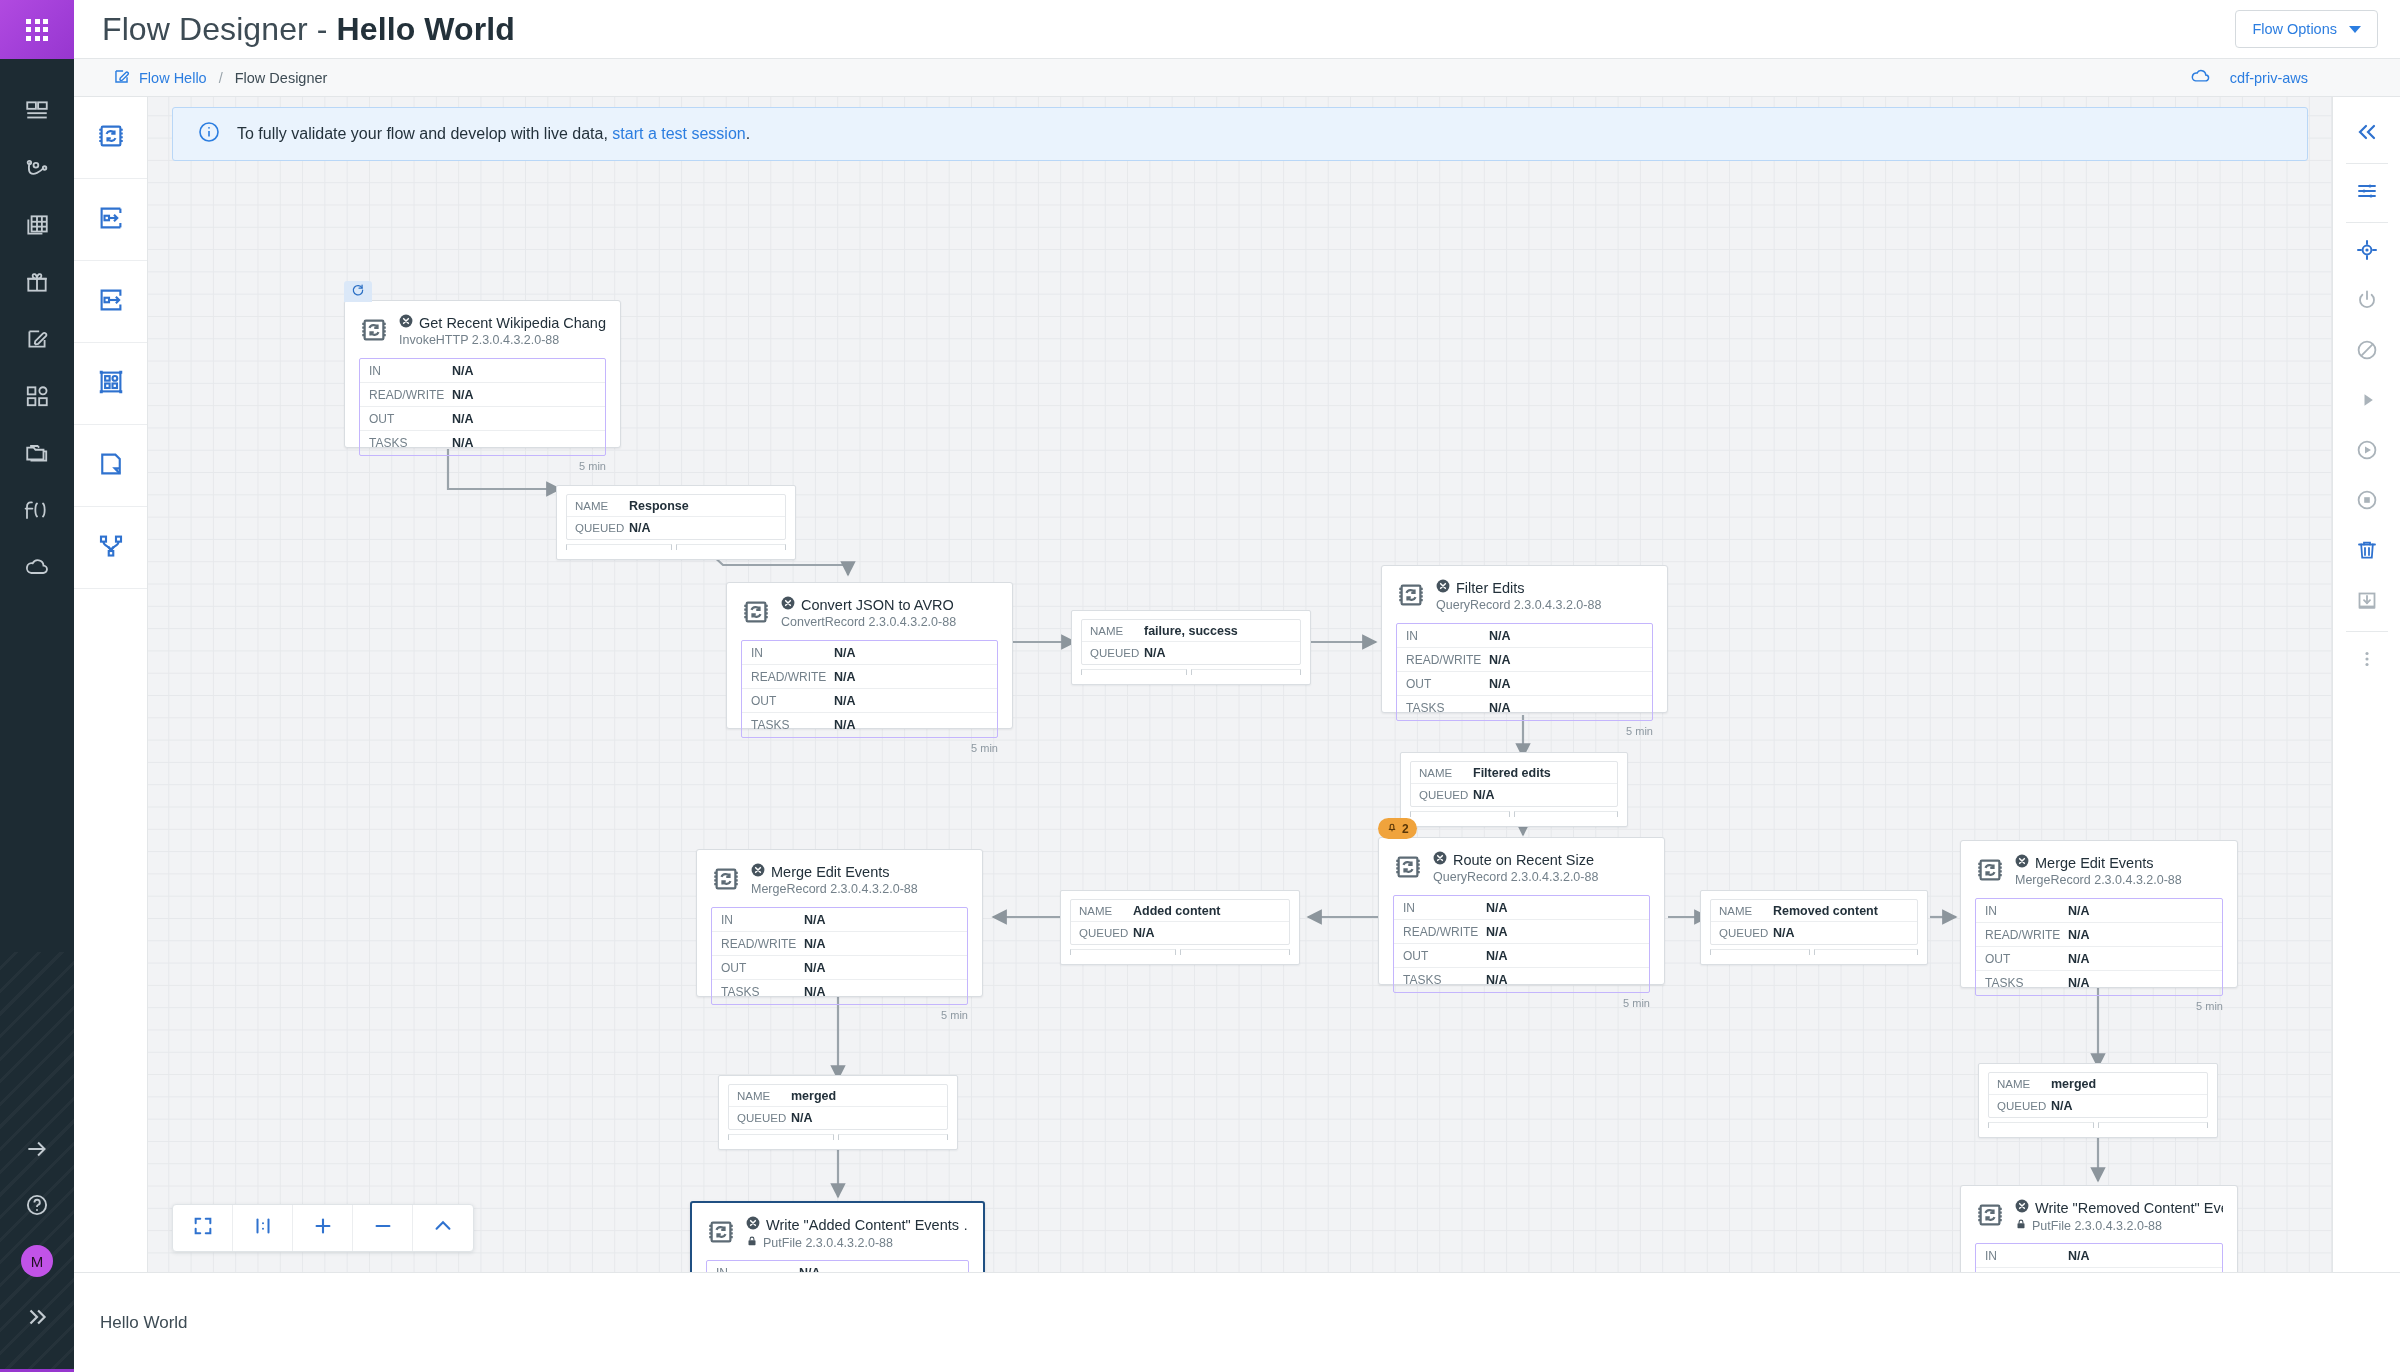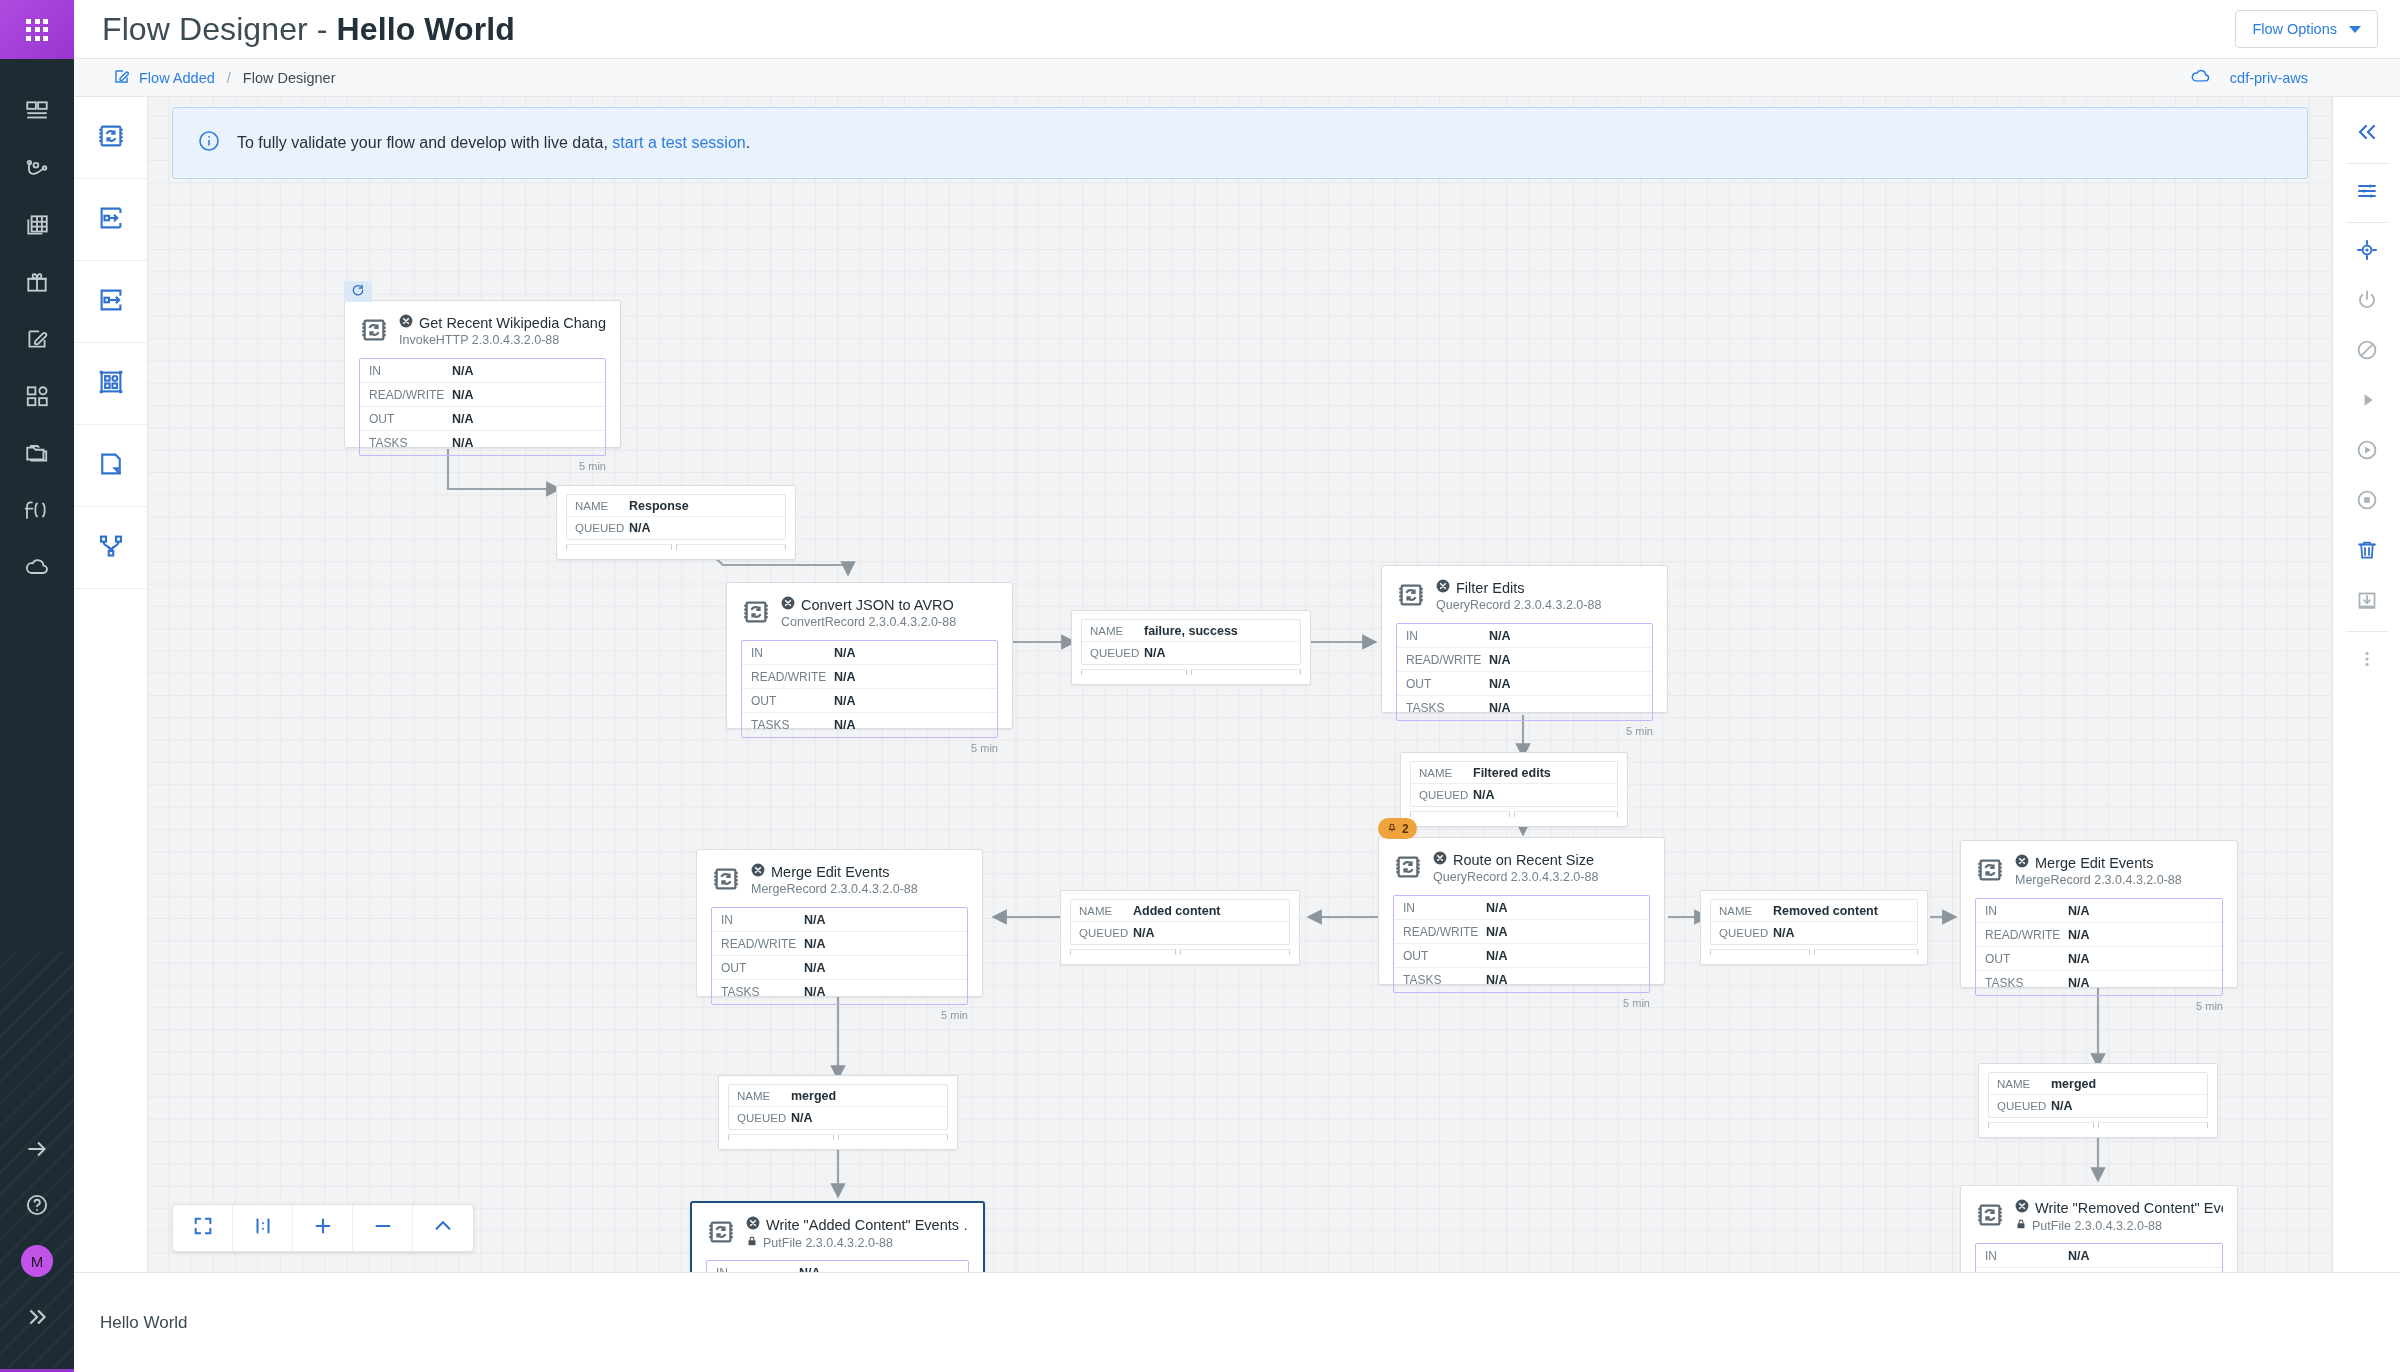--- a/index.html
+++ b/index.html
@@ -86,21 +86,21 @@
     background-image:
       linear-gradient(to right, #e6e8eb 1px, transparent 1px),
       linear-gradient(to bottom, #e6e8eb 1px, transparent 1px);
     background-size: 22.3px 22.3px;
     background-position: -2px -4px;
     overflow: hidden; z-index: 10;
   }
 
   
   .banner {
-    position: absolute; left: 24px; top: 10px; width: 2136px; height: 72px;
+    position: absolute; left: 24px; top: 10px; width: 2136px; height: 54px;
     background: #eaf3fd; border: 1px solid #b9d7f7; border-radius: 3px;
     display: flex; align-items: center; padding-left: 24px; gap: 16px;
   }
   .banner-txt { font-size: 16px; color: #24323c; }
   .banner-txt a { color: #2b7de0; text-decoration: none; }
 
   
   .edges { position: absolute; left: 0; top: 0; width: 2184px; height: 1175px; }
 
   
@@ -331,21 +331,21 @@
     </div>
   </div>
 
   <div class="crumbbar">
     <div class="crumb-link">
       <span>
         <svg width="19" height="19" viewBox="0 0 24 24" fill="none" stroke="#2b7de0" stroke-width="1.8">
           <path d="M5 5h9M5 5v14h14v-6"></path>
             <path d="M11 17l2-.4 7.2-7.2a1.6 1.6 0 0 0 0-2.3l-.3-.3a1.6 1.6 0 0 0-2.3 0L10.4 14 10 16z"></path>
         </svg></span>
-      <span>Flow Added</span>
+      <span>Flow Hello</span>
     </div>
     <span class="crumb-sep">/</span>
     <span class="crumb-cur">Flow Designer</span>
     <div class="env-chip">
       <span>
         <svg width="21" height="21" viewBox="0 0 24 24" fill="none" stroke="#2b7de0" stroke-width="1.7">
           <path d="M6.4 17h11.2a3.4 3.4 0 0 0 .4-6.8A5.3 5.3 0 0 0 8 8.1a3.9 3.9 0 0 0-1.6 8.9z"></path>
         </svg></span>
       <span>cdf-priv-aws</span>
     </div>

